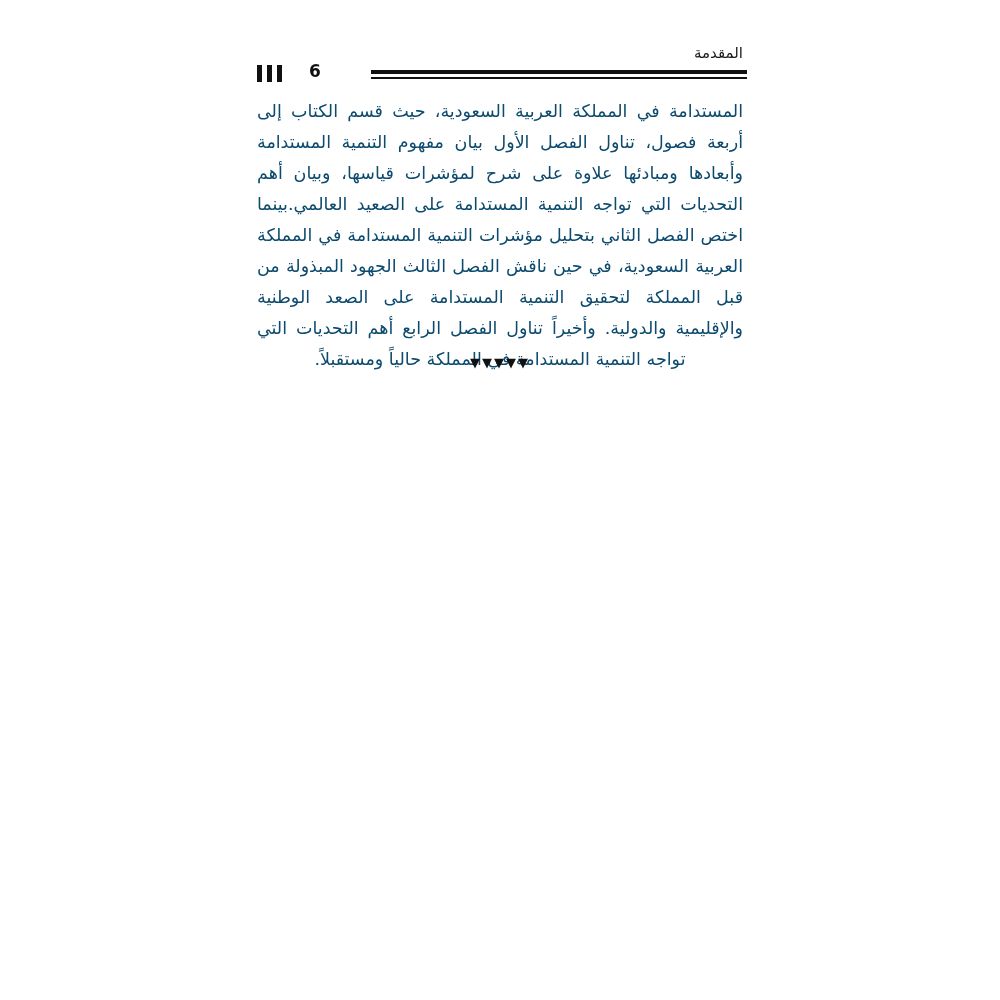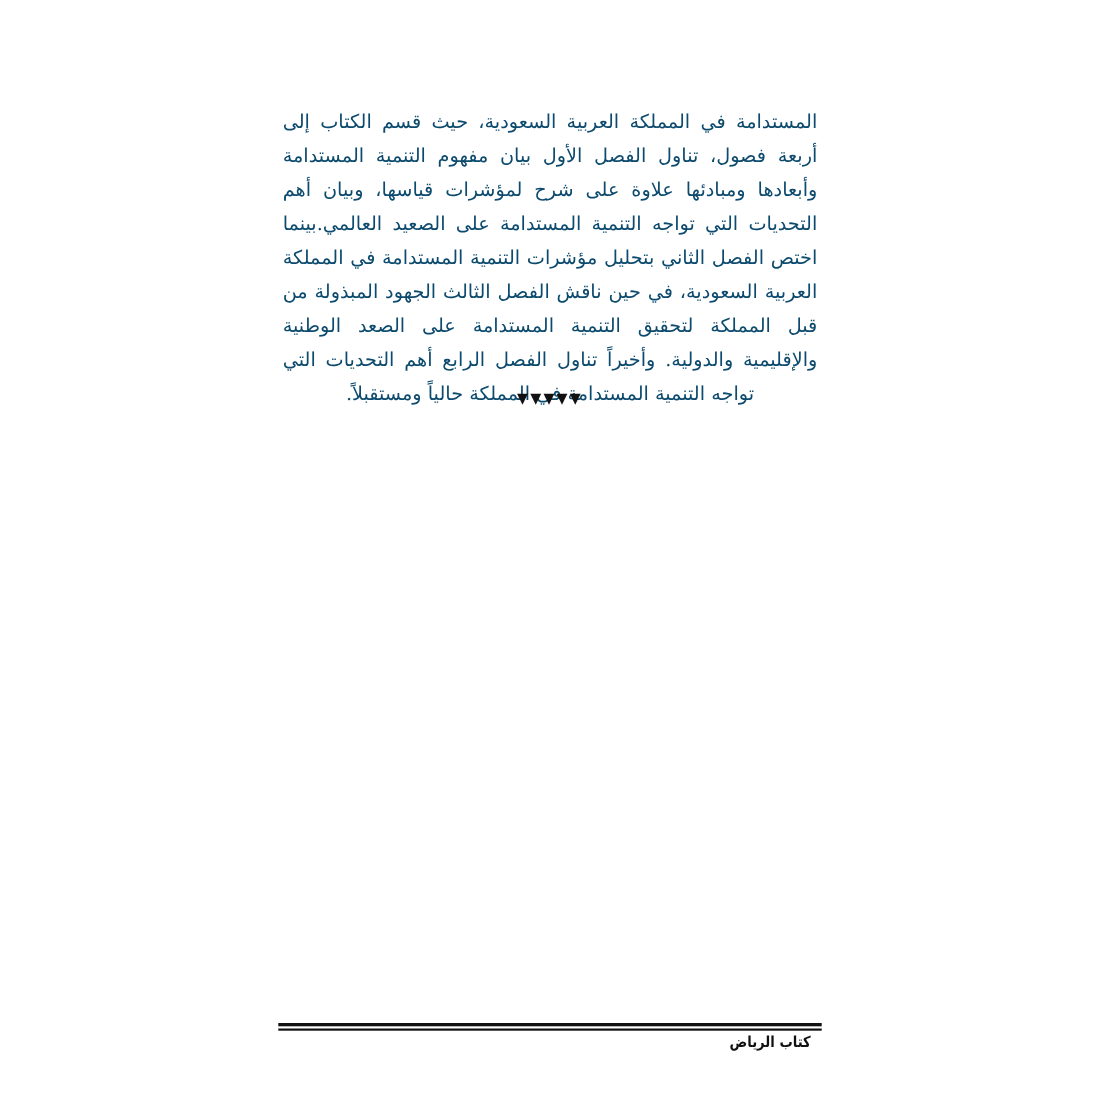--- a/index.html
+++ b/index.html
@@ -156,26 +156,38 @@
     font-family: "DejaVu Sans", sans-serif;
     transform: scaleY(1.15);
     transform-origin: top right;
   }
 </style>
 </head>
 <body>
 
 <div class="page">
 
+  <div class="header">
+    <div class="header-title">المقدمة</div>
+
+    <div class="header-rule-wrap">
+      <div class="rule-thick"></div>
+      <div class="rule-thin"></div>
+
+      <div class="page-number-plate">
+        <div class="tick-group">
+          <span class="tick"></span>
+          <span class="tick"></span>
+          <span class="tick"></span>
+        </div>
+        <div class="page-number">6</div>
+      </div>
+    </div>
+  </div>
 
   <div class="body-block">
     <p>المستدامة في المملكة العربية السعودية، حيث قسم الكتاب إلى أربعة فصول، تناول الفصل الأول بيان مفهوم التنمية المستدامة وأبعادها ومبادئها علاوة على شرح لمؤشرات قياسها، وبيان أهم التحديات التي تواجه التنمية المستدامة على الصعيد العالمي.بينما اختص الفصل الثاني بتحليل مؤشرات التنمية المستدامة في المملكة العربية السعودية، في حين ناقش الفصل الثالث الجهود المبذولة من قبل المملكة لتحقيق التنمية المستدامة على الصعد الوطنية والإقليمية والدولية. وأخيراً تناول الفصل الرابع أهم التحديات التي تواجه التنمية المستدامة في المملكة حالياً ومستقبلاً.</p>
   </div>
 
   <div class="ornament">▼▼▼▼▼</div>
 
-  <div class="footer">
-    <div class="footer-rule-thick"></div>
-    <div class="footer-rule-thin"></div>
-    <div class="footer-logo">كتاب الرياض</div>
-  </div>
 
 </div>
 
 </body></html>

